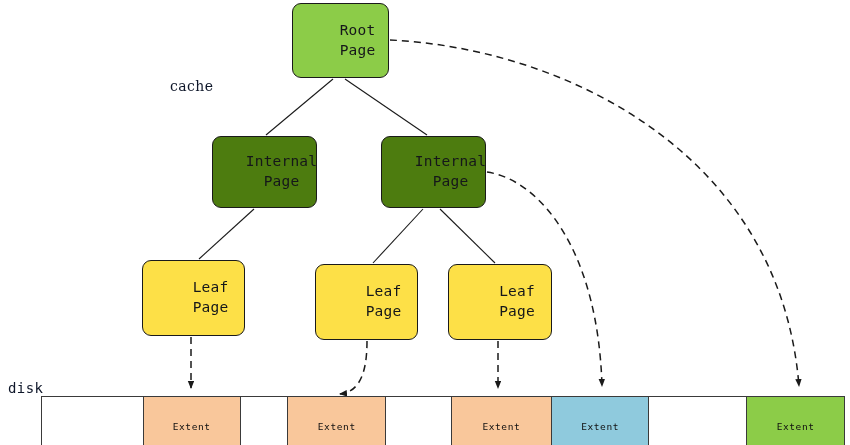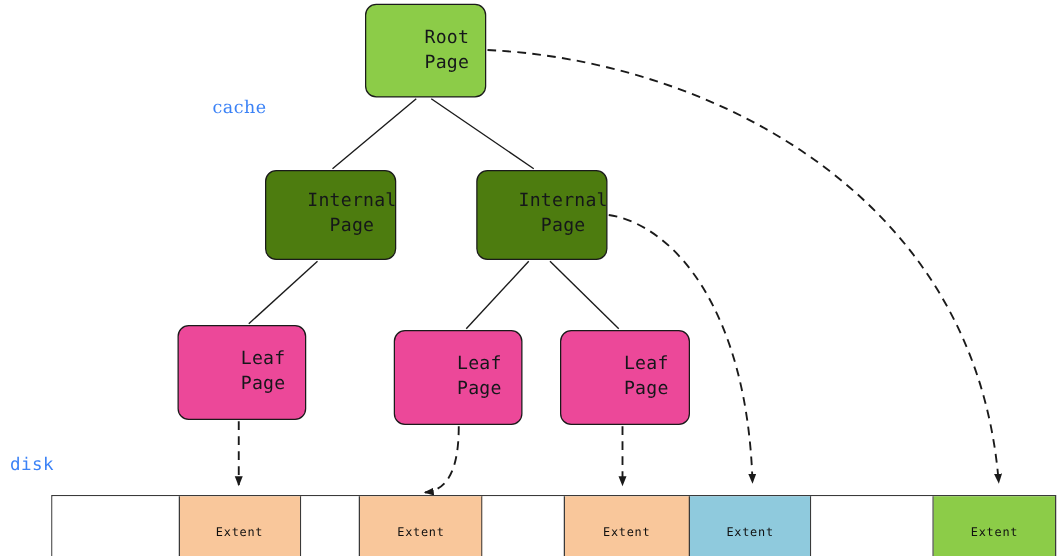--- a/index.html
+++ b/index.html
@@ -37,25 +37,25 @@
     font-size: 14.5px;
     line-height: 1.35;
     color: #15171a;
     letter-spacing: 0.2px;
     white-space: pre-line;
     z-index: 3;
     padding-left: 34px;
   }
   .node.root  { background: #8ccc48; }
   .node.inner { background: #4d7c0f; }
-  .node.leaf  { background: #ec4899; text-align: center; }
+  .node.leaf  { background: #fde047; text-align: center; }
 
   .zone-label {
     position: absolute;
-    color: #3b82f6;
+    color: #0f172a;
     font-size: 14px;
     letter-spacing: 0.4px;
     z-index: 4;
   }
   .zone-label.serif {
     font-family: "DejaVu Serif", serif;
   }
   .zone-label.mono {
     font-family: "DejaVu Sans Mono", monospace;
   }
@@ -129,21 +129,21 @@
     </g>
     <g>
       <path d="M487,172 C540,180 598,250 602,386" fill="none" stroke="#1a1a1a" stroke-width="1.5" stroke-dasharray="7,5" marker-end="url(#arrowhead)"></path>
     </g>
     <g>
       <path d="M390,40 C560,48 780,150 799,386" fill="none" stroke="#1a1a1a" stroke-width="1.5" stroke-dasharray="7,5" marker-end="url(#arrowhead)"></path>
     </g>
   </svg>
 
   <div class="zone-label serif" style="left:170px; top:78px;">cache</div>
-  <div class="zone-label mono" style="left:8px; top:364px;">disk</div>
+  <div class="zone-label mono" style="left:8px; top:380px;">disk</div>
 
   <div class="node root" style="left:292px; top:3px; width:97px; height:75px;">Root Page</div>
 
   <div class="node inner" style="left:212px; top:136px; width:105px; height:72px;">Internal
 Page</div>
 
   <div class="node inner" style="left:381px; top:136px; width:105px; height:72px;">Internal
 Page</div>
 
   <div class="node leaf" style="left:142px; top:260px; width:103px; height:76px;">Leaf

